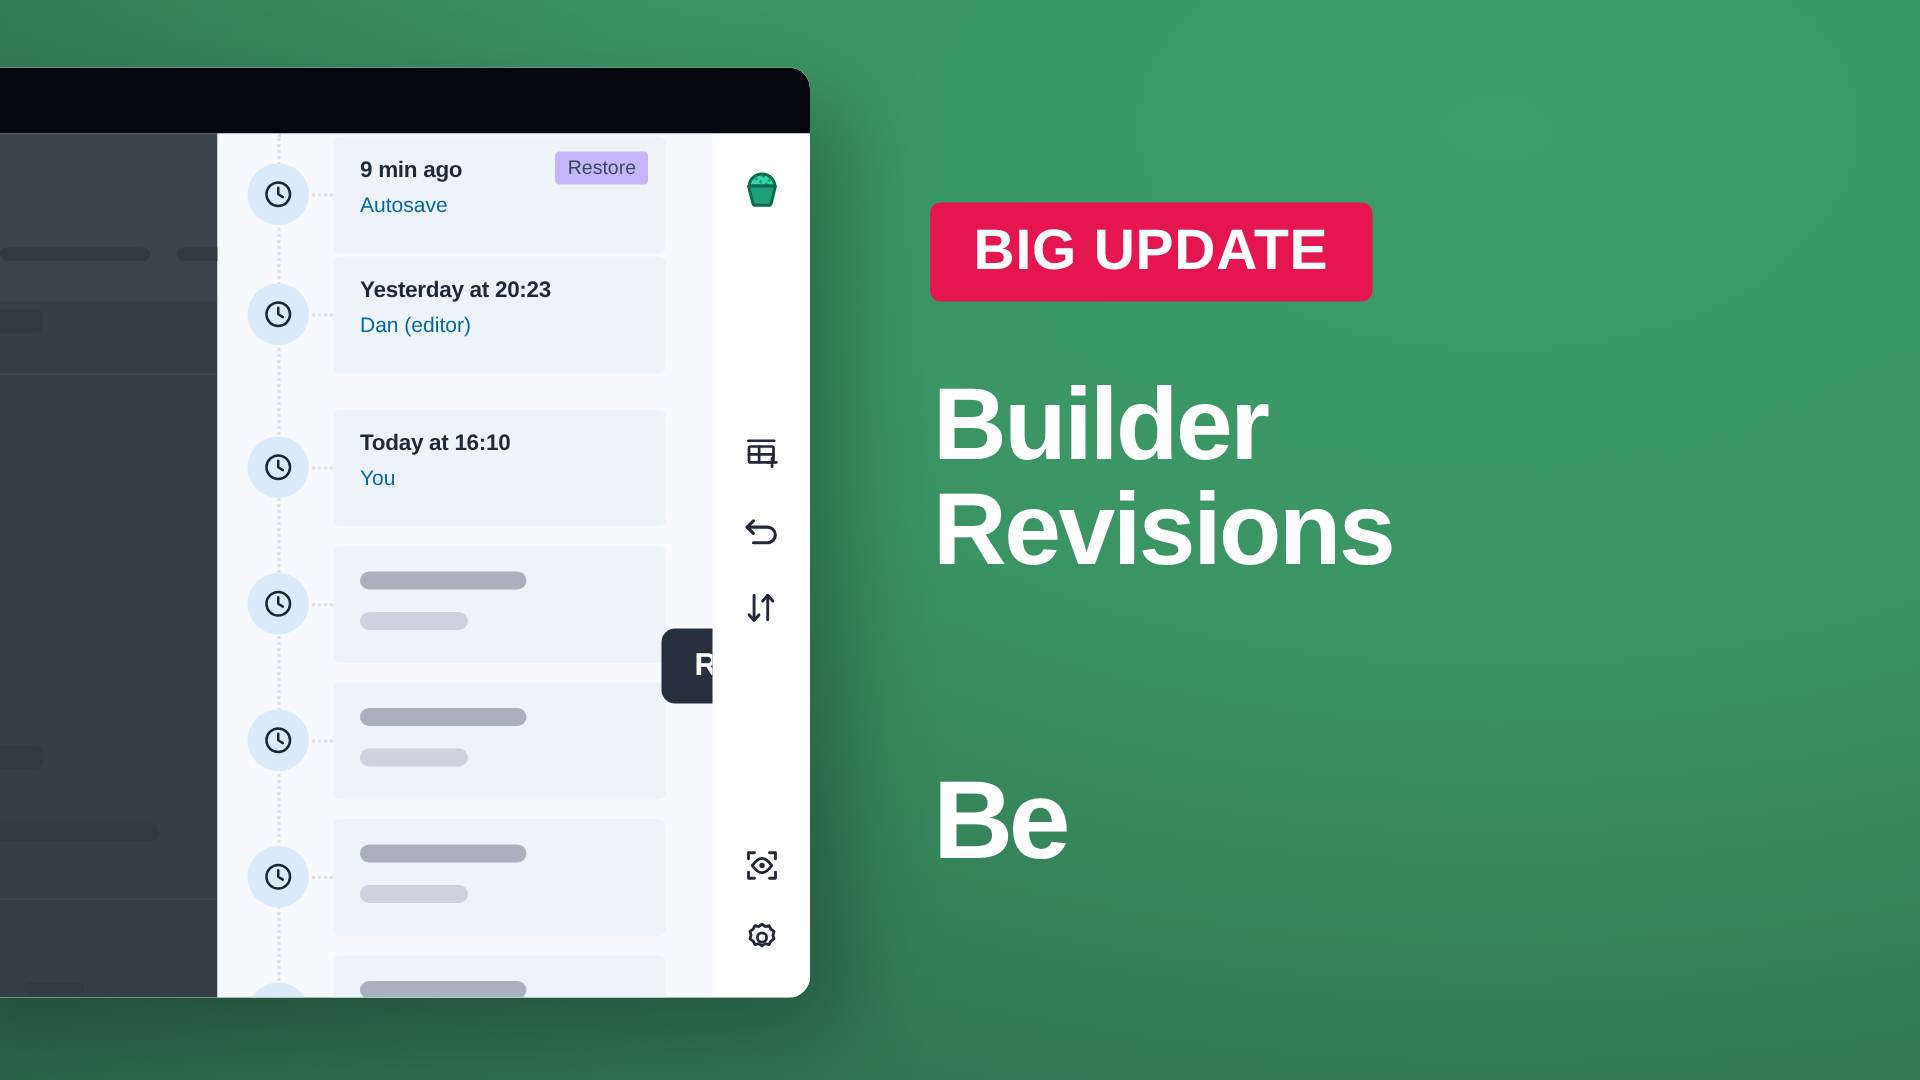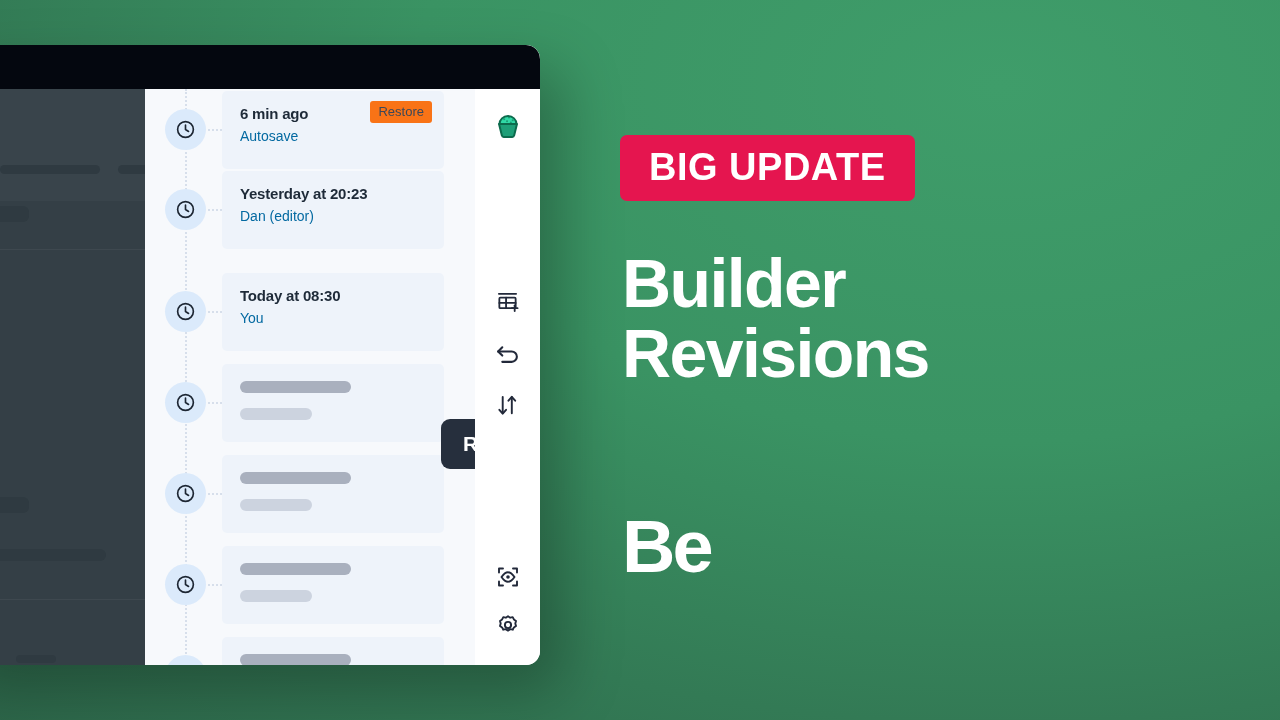--- a/index.html
+++ b/index.html
@@ -109,21 +109,21 @@
   }
   .rev-sub {
     margin-top: 5px;
     font-size: 14px;
     color: #0369a1;
     line-height: 1.2;
   }
   .restore-btn {
     position: absolute;
     right: 12px; top: 10px;
-    background: #f97316;
+    background: #c4b5fd;
     color: #3c4858;
     font-size: 13px;
     border: none;
     border-radius: 3px;
     padding: 4px 8px 5px;
     cursor: pointer;
     line-height: 1;
   }
   .sk {
     border-radius: 9px;
@@ -244,21 +244,21 @@
         <div id="rev-list">
             <div class="rev-row" style="top: 0px;">
               <div class="rev-dot">
                 <svg viewBox="0 0 24 24" fill="none" stroke="#1d2633" stroke-width="1.9" stroke-linecap="round" stroke-linejoin="round">
                   <circle cx="12" cy="12" r="9"></circle>
                   <path d="M12 7 L12 12 L15.5 14.2"></path>
                 </svg>
               </div>
               <div class="rev-connector"></div>
               <div class="rev-card">
-                <div class="rev-title">6 min ago</div>
+                <div class="rev-title">9 min ago</div>
                 <div class="rev-sub">Autosave</div>
                 <button class="restore-btn">Restore</button>
               </div>
             </div>
             <div class="rev-row" style="top: 80px;">
               <div class="rev-dot">
                 <svg viewBox="0 0 24 24" fill="none" stroke="#1d2633" stroke-width="1.9" stroke-linecap="round" stroke-linejoin="round">
                   <circle cx="12" cy="12" r="9"></circle>
                   <path d="M12 7 L12 12 L15.5 14.2"></path>
                 </svg>
@@ -271,21 +271,21 @@
             </div>
             <div class="rev-row" style="top: 182px;">
               <div class="rev-dot">
                 <svg viewBox="0 0 24 24" fill="none" stroke="#1d2633" stroke-width="1.9" stroke-linecap="round" stroke-linejoin="round">
                   <circle cx="12" cy="12" r="9"></circle>
                   <path d="M12 7 L12 12 L15.5 14.2"></path>
                 </svg>
               </div>
               <div class="rev-connector"></div>
               <div class="rev-card">
-                <div class="rev-title">Today at 08:30</div>
+                <div class="rev-title">Today at 16:10</div>
                 <div class="rev-sub">You</div>
               </div>
             </div>
             <div class="rev-row" style="top: 273px;">
               <div class="rev-dot">
                 <svg viewBox="0 0 24 24" fill="none" stroke="#1d2633" stroke-width="1.9" stroke-linecap="round" stroke-linejoin="round">
                   <circle cx="12" cy="12" r="9"></circle>
                   <path d="M12 7 L12 12 L15.5 14.2"></path>
                 </svg>
               </div>

